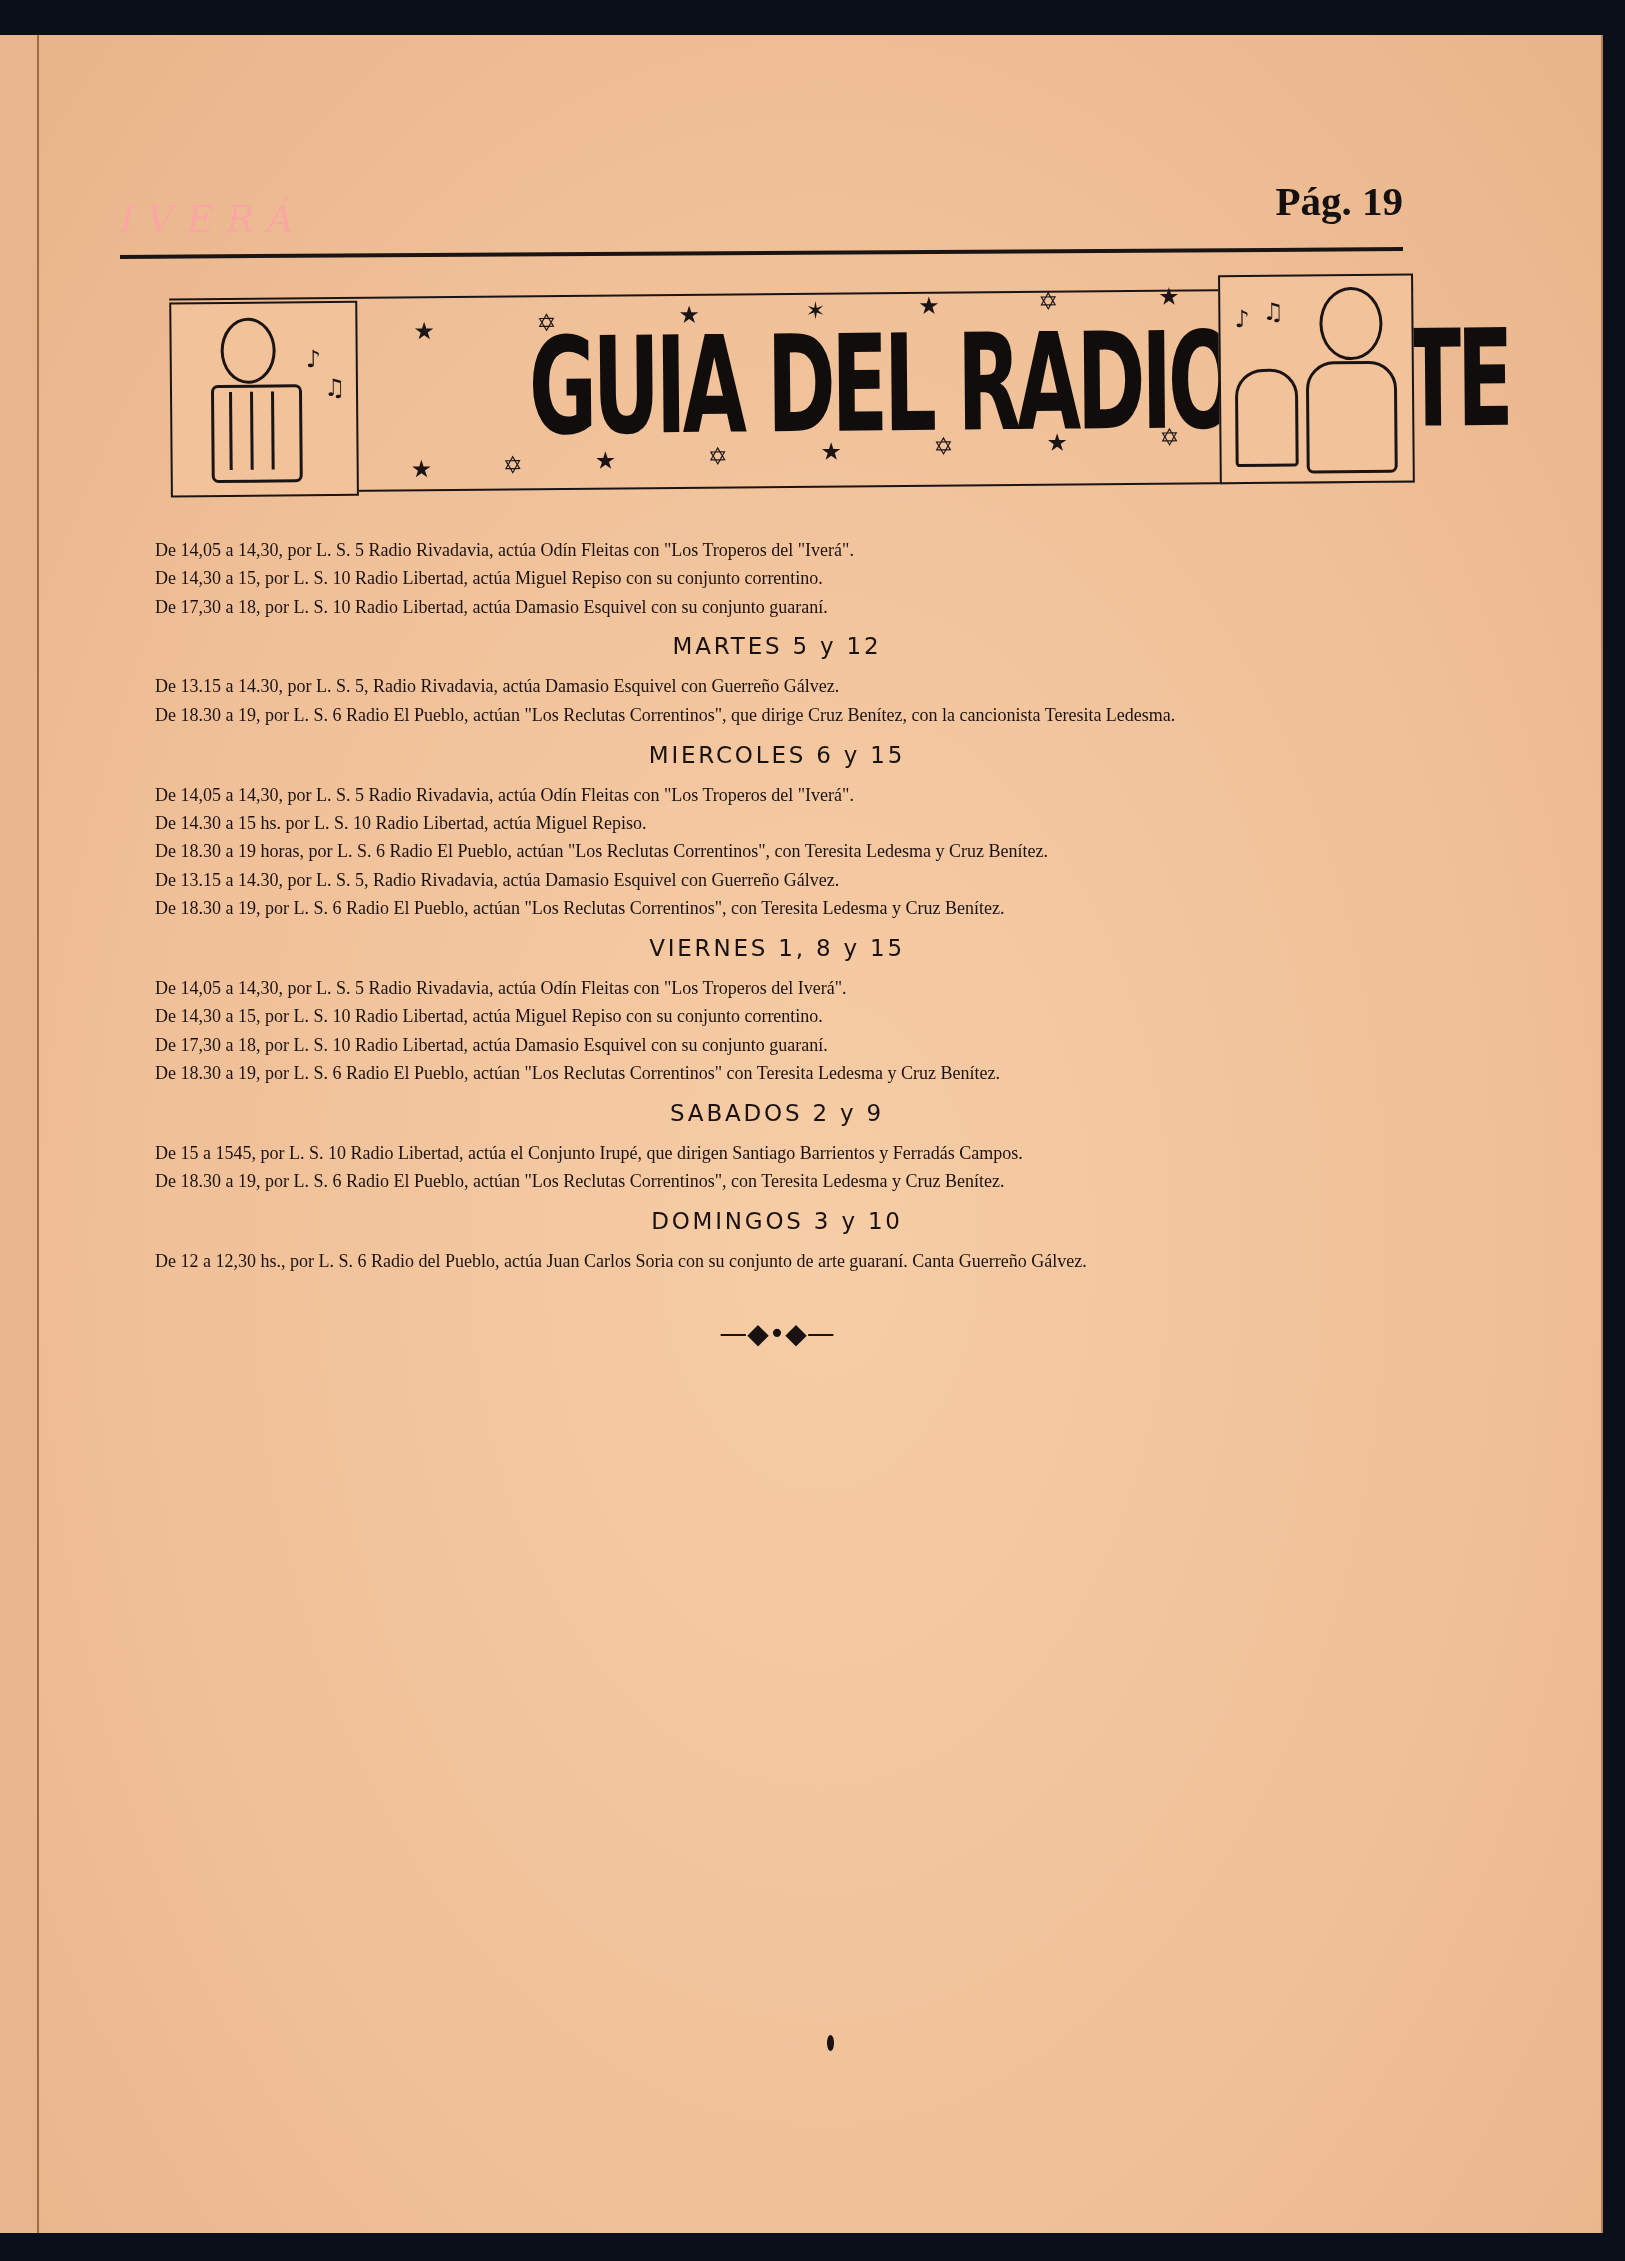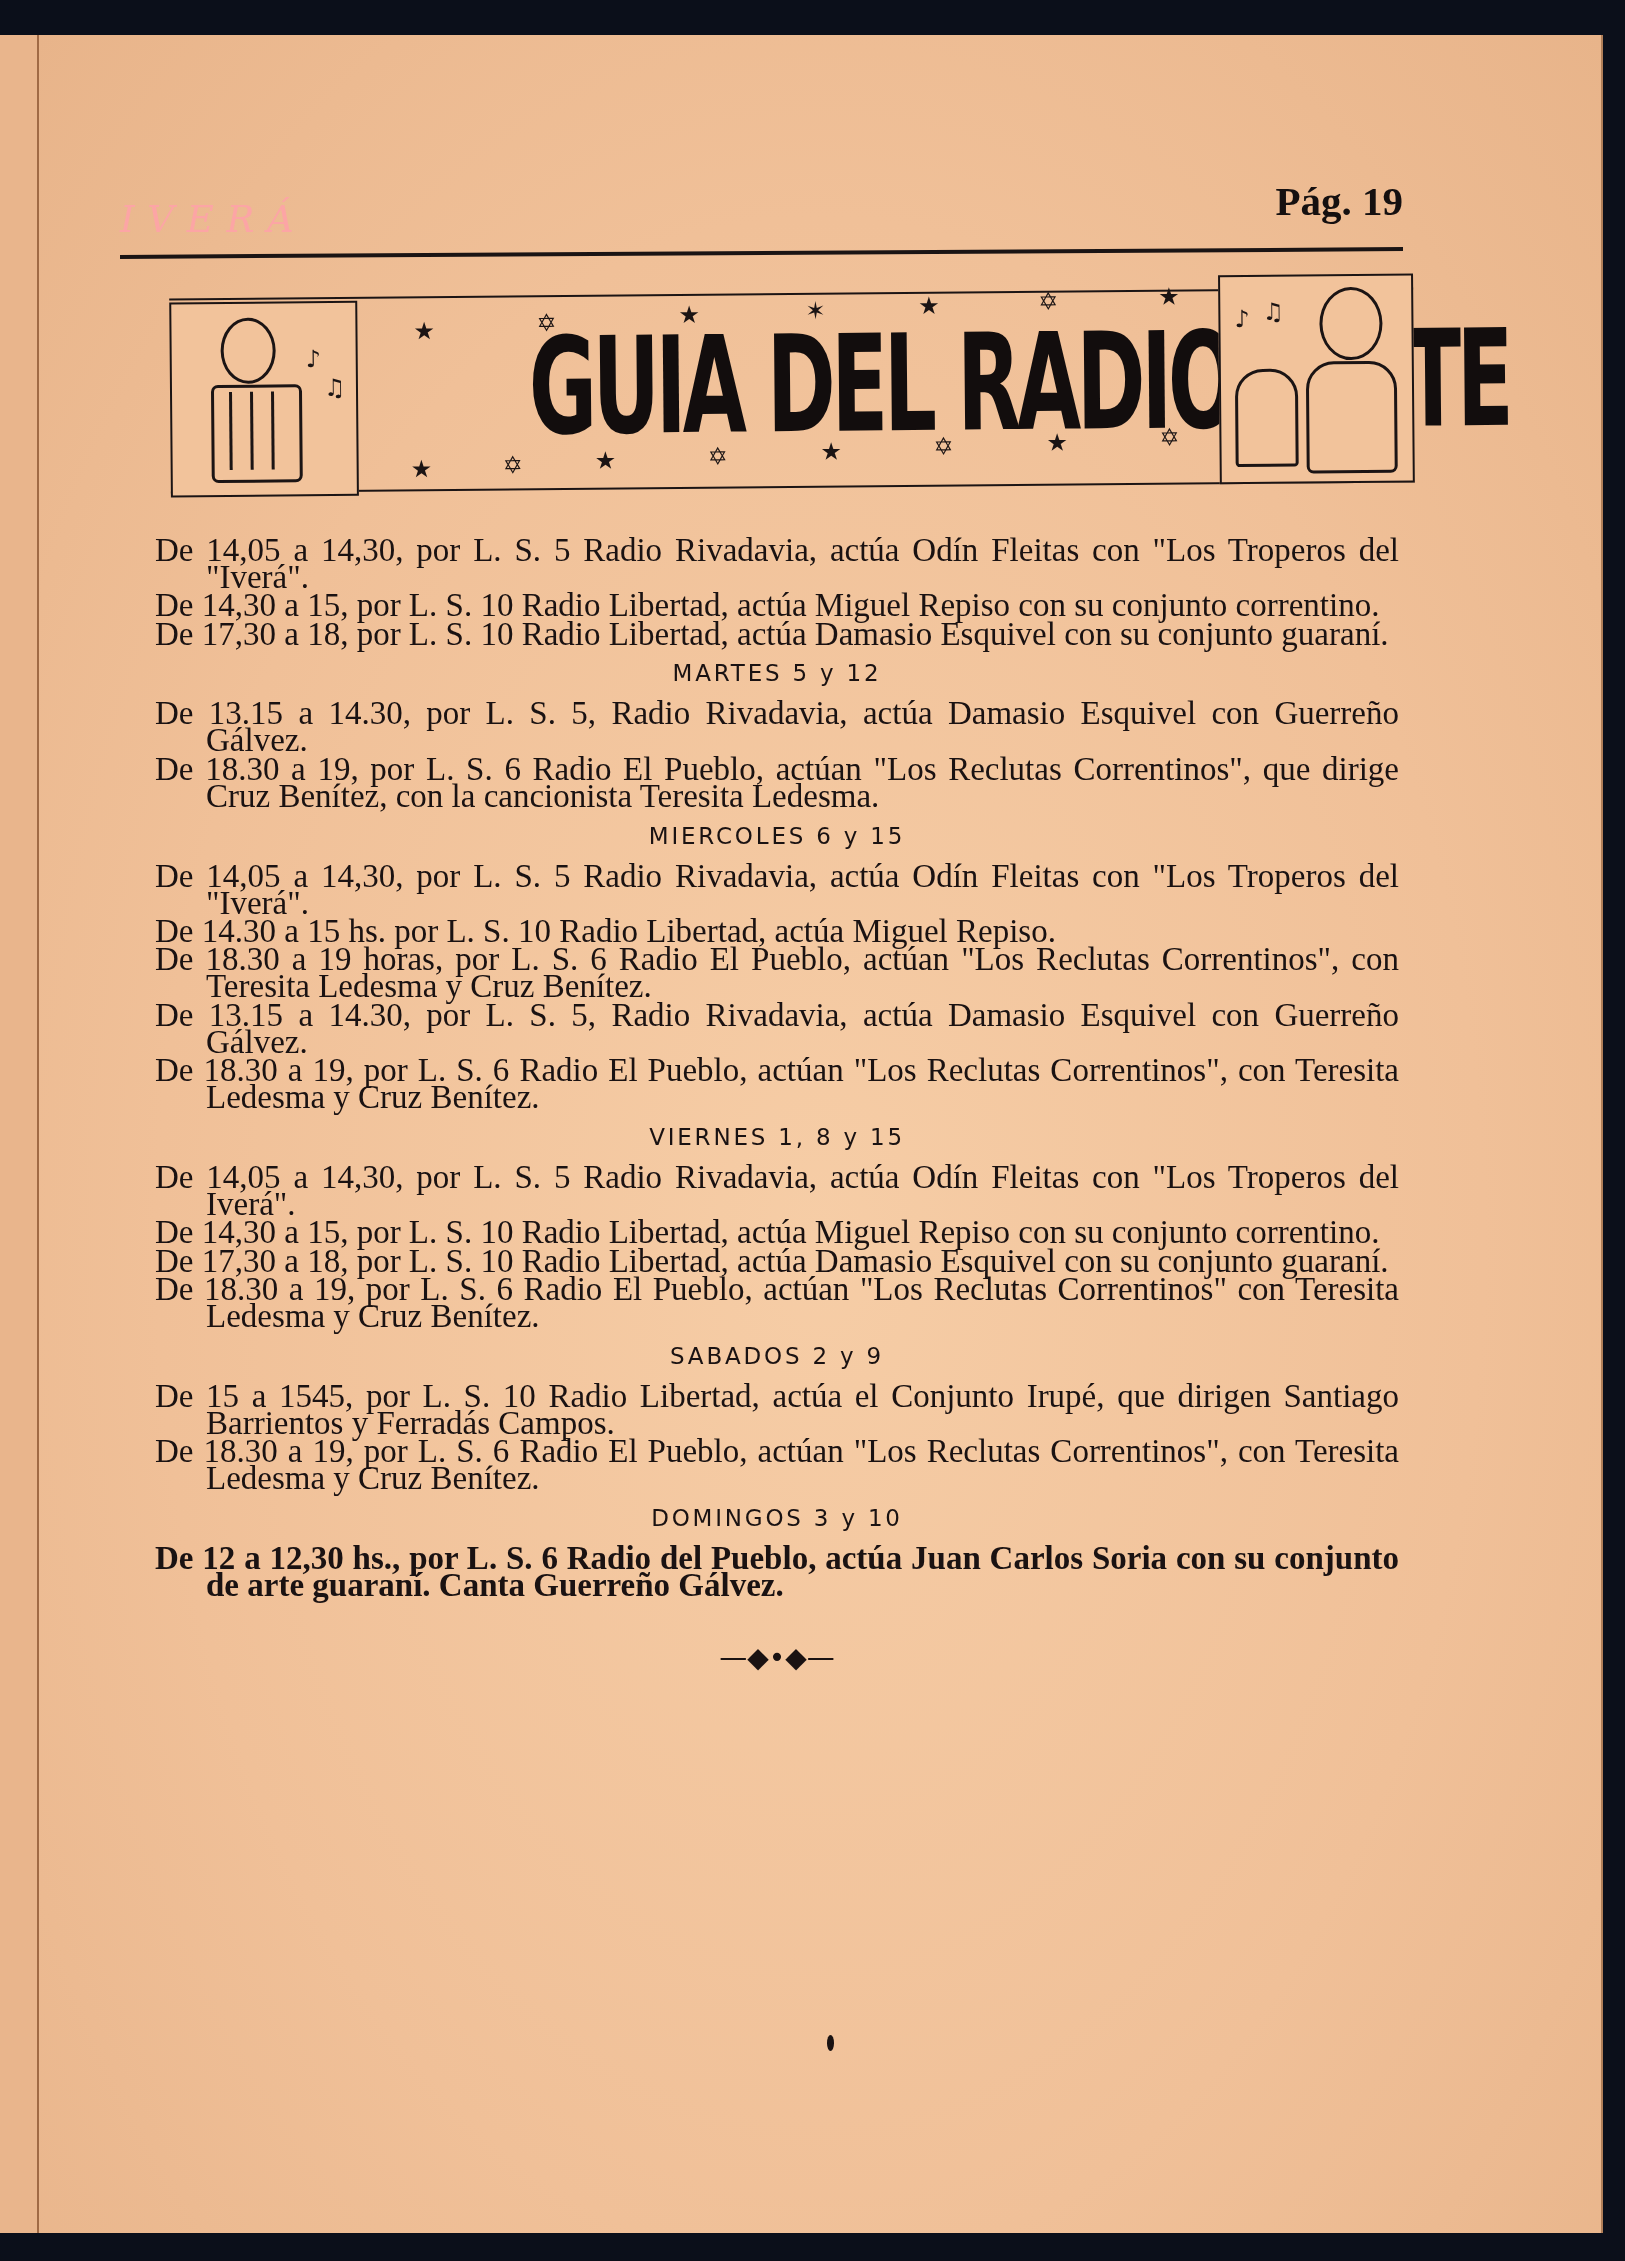--- a/index.html
+++ b/index.html
@@ -63,24 +63,24 @@
     }
     .subtitle {
       text-align:center; font-family:"DejaVu Sans", sans-serif; font-size:23px; letter-spacing:2.8px;
       margin:0 0 49px 0;
     }
     .day-heading {
       text-align:center; font-family:"DejaVu Sans", sans-serif; font-size:23px; letter-spacing:2.8px;
       margin:12.7px 0 14px 0;
     }
     .entry {
-      font-size:33px; line-height:27px; padding-left:51px; text-indent:-51px; margin:0 0 1.4px 0;
+      font-size:18px; line-height:27px; padding-left:51px; text-indent:-51px; margin:0 0 1.4px 0;
       text-align:justify;
     }
-    .entry.bold { font-weight:bold; }
+    .entry.bold { font-weight:normal; }
     .ornament {
       margin:42px auto 0 auto; width:226px; text-align:center; font-size:28px; color:#1a1212;
       font-family:"DejaVu Sans", sans-serif;
     }
     .speck { position:absolute; background:#1a1212; border-radius:50%; }
   </style>
 </head>
 <body>
 
 <div class="left-strip"></div>

